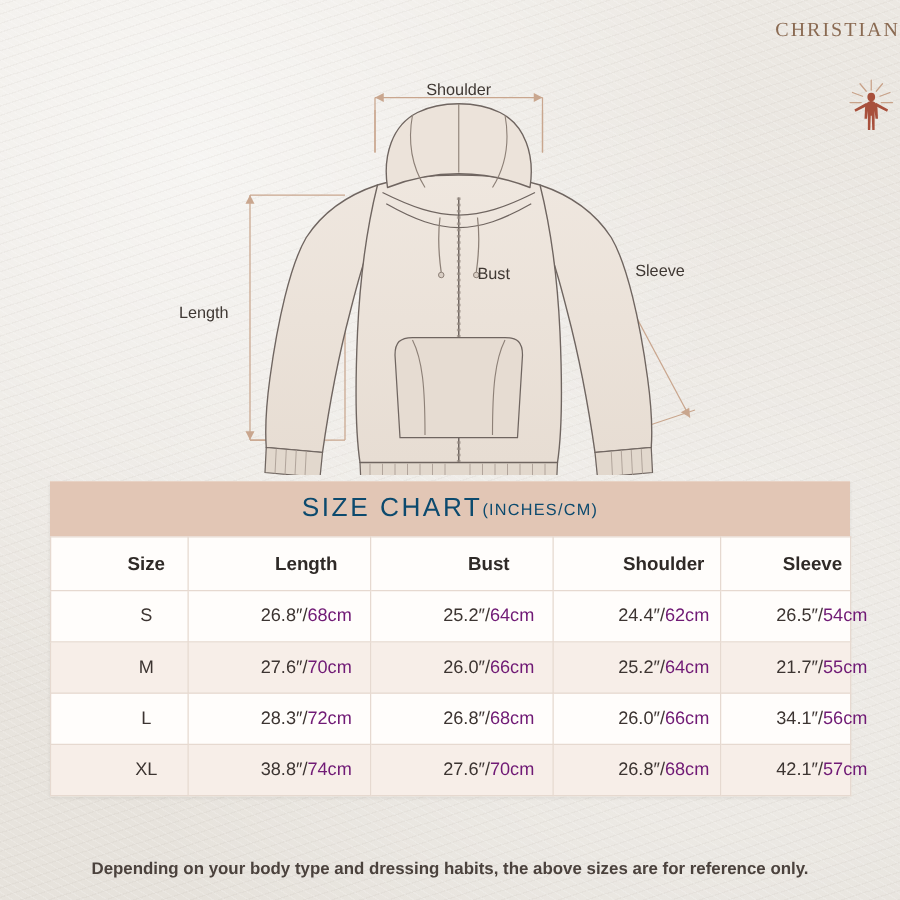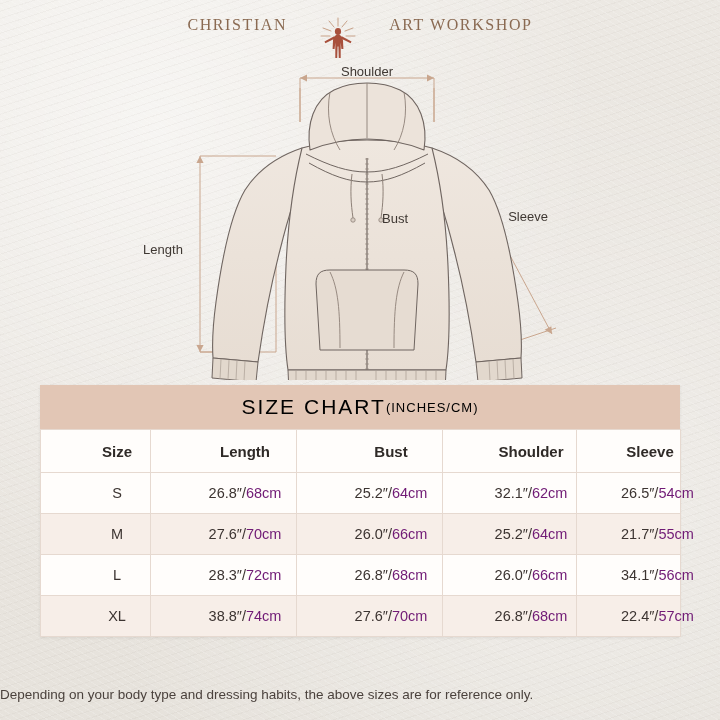--- a/index.html
+++ b/index.html
@@ -31,23 +31,24 @@
     pointer-events: none;
   }
 
   
   .brand {
     position: absolute;
     top: 16px;
     left: 0;
     right: 0;
     display: flex;
-    align-items: flex-start;
+    align-items: flex-end;
     justify-content: center;
     gap: 28px;
+    flex-direction: column;
   }
   .brand-text {
     font-family: "Liberation Serif", serif;
     font-size: 16px;
     letter-spacing: 1.6px;
     color: #8a6a52;
   }
   .brand-mark {
     width: 46px;
     height: 46px;
@@ -71,21 +72,21 @@
     width: 640px;
     background: #fffdfb;
     box-shadow: 0 1px 3px rgba(0,0,0,0.07);
   }
   .chart-title {
     background: #e2c6b5;
     height: 44px;
     display: flex;
     align-items: center;
     justify-content: center;
-    color: #000000;
+    color: #0c4a6e;
     letter-spacing: 1px;
   }
   .chart-title .t-main {
     font-size: 21px;
     letter-spacing: 2px;
   }
   .chart-title .t-sub {
     font-size: 13px;
     letter-spacing: 1px;
   }
@@ -120,23 +121,24 @@
   }
   table.size-table tr.hdr th {
     background: #fffdfb;
   }
   .cm { color: #701a75; }
   .footnote {
     position: absolute;
     left: 0;
     right: 0;
     bottom: 18px;
-    text-align: left;
+    text-align: center;
     font-size: 13.5px;
     color: #4b423d;
+    font-weight: bold;
   }
 </style>
 </head>
 <body>
 
 <div class="page">
   <div class="grain"></div>
 
   <div class="brand">
     <span class="brand-text">CHRISTIAN</span>
@@ -152,21 +154,20 @@
           <line x1="40" y1="20" x2="31" y2="20"></line>
         </g>
         <g fill="#a8503c">
           <ellipse cx="23" cy="15.5" rx="3.1" ry="3.4"></ellipse>
           <path d="M23 18.5 C19.5 19.2 18.2 21.6 18 24.5 L17.6 33 L19.6 33 L20.3 26.5 L20.3 42 L22.2 42 L22.6 30.5 L23.4 30.5 L23.8 42 L25.7 42 L25.7 26.5 L26.4 33 L28.4 33 L28 24.5 C27.8 21.6 26.5 19.2 23 18.5 Z"></path>
           <path d="M19.2 20.2 L9.5 25.5 L10.4 27.3 L20 22.6 Z"></path>
           <path d="M26.8 20.2 L36.5 25.5 L35.6 27.3 L26 22.6 Z"></path>
         </g>
       </svg>
     </span>
-    <span class="brand-text">ART WORKSHOP</span>
   </div>
 
   <div class="illus">
     <svg viewBox="0 0 720 318" width="720" height="318">
       <defs>
         <linearGradient id="clothFill" x1="0" y1="0" x2="0" y2="1">
           <stop offset="0%" stop-color="#efe7df"></stop>
           <stop offset="100%" stop-color="#e7ddd3"></stop>
         </linearGradient>
       </defs>
@@ -304,21 +305,21 @@
           <th>Bust</th>
           <th>Shoulder</th>
           <th>Sleeve</th>
         </tr>
       </thead>
       <tbody>
         <tr>
           <td>S</td>
           <td><span>26.8″/</span><span class="cm">68cm</span></td>
           <td><span>25.2″/</span><span class="cm">64cm</span></td>
-          <td><span>32.1″/</span><span class="cm">62cm</span></td>
+          <td><span>24.4″/</span><span class="cm">62cm</span></td>
           <td><span>26.5″/</span><span class="cm">54cm</span></td>
         </tr>
         <tr class="alt">
           <td>M</td>
           <td><span>27.6″/</span><span class="cm">70cm</span></td>
           <td><span>26.0″/</span><span class="cm">66cm</span></td>
           <td><span>25.2″/</span><span class="cm">64cm</span></td>
           <td><span>21.7″/</span><span class="cm">55cm</span></td>
         </tr>
         <tr>
@@ -326,20 +327,20 @@
           <td><span>28.3″/</span><span class="cm">72cm</span></td>
           <td><span>26.8″/</span><span class="cm">68cm</span></td>
           <td><span>26.0″/</span><span class="cm">66cm</span></td>
           <td><span>34.1″/</span><span class="cm">56cm</span></td>
         </tr>
         <tr class="alt">
           <td>XL</td>
           <td><span>38.8″/</span><span class="cm">74cm</span></td>
           <td><span>27.6″/</span><span class="cm">70cm</span></td>
           <td><span>26.8″/</span><span class="cm">68cm</span></td>
-          <td><span>22.4″/</span><span class="cm">57cm</span></td>
+          <td><span>42.1″/</span><span class="cm">57cm</span></td>
         </tr>
       </tbody>
     </table>
   </div>
 
   <div class="footnote">Depending on your body type and dressing habits, the above sizes are for reference only.</div>
 </div>
 
 </body></html>

